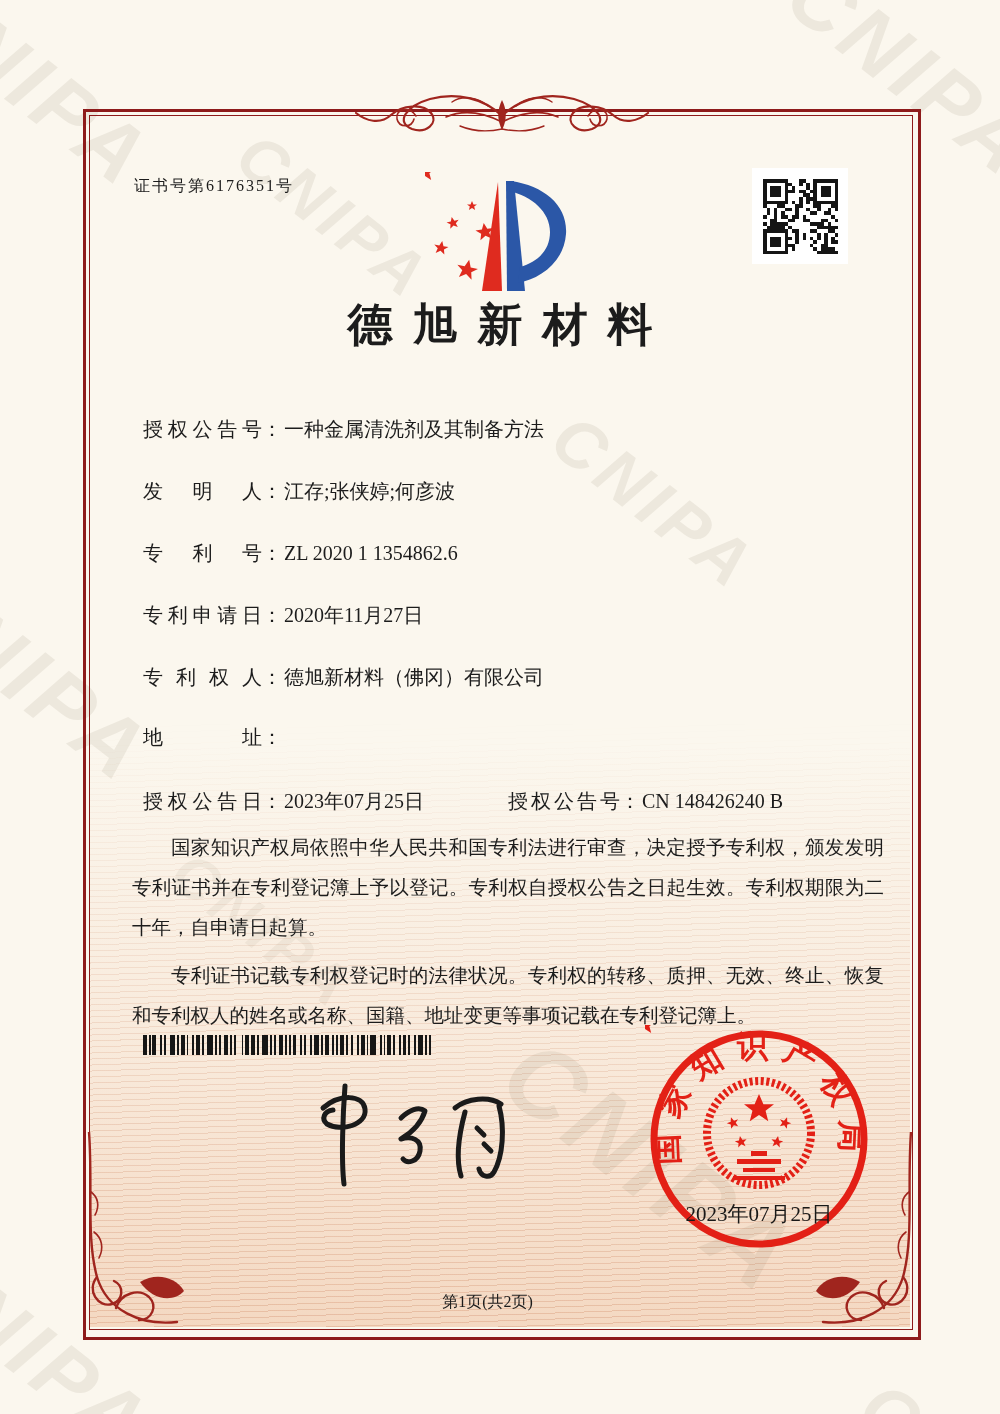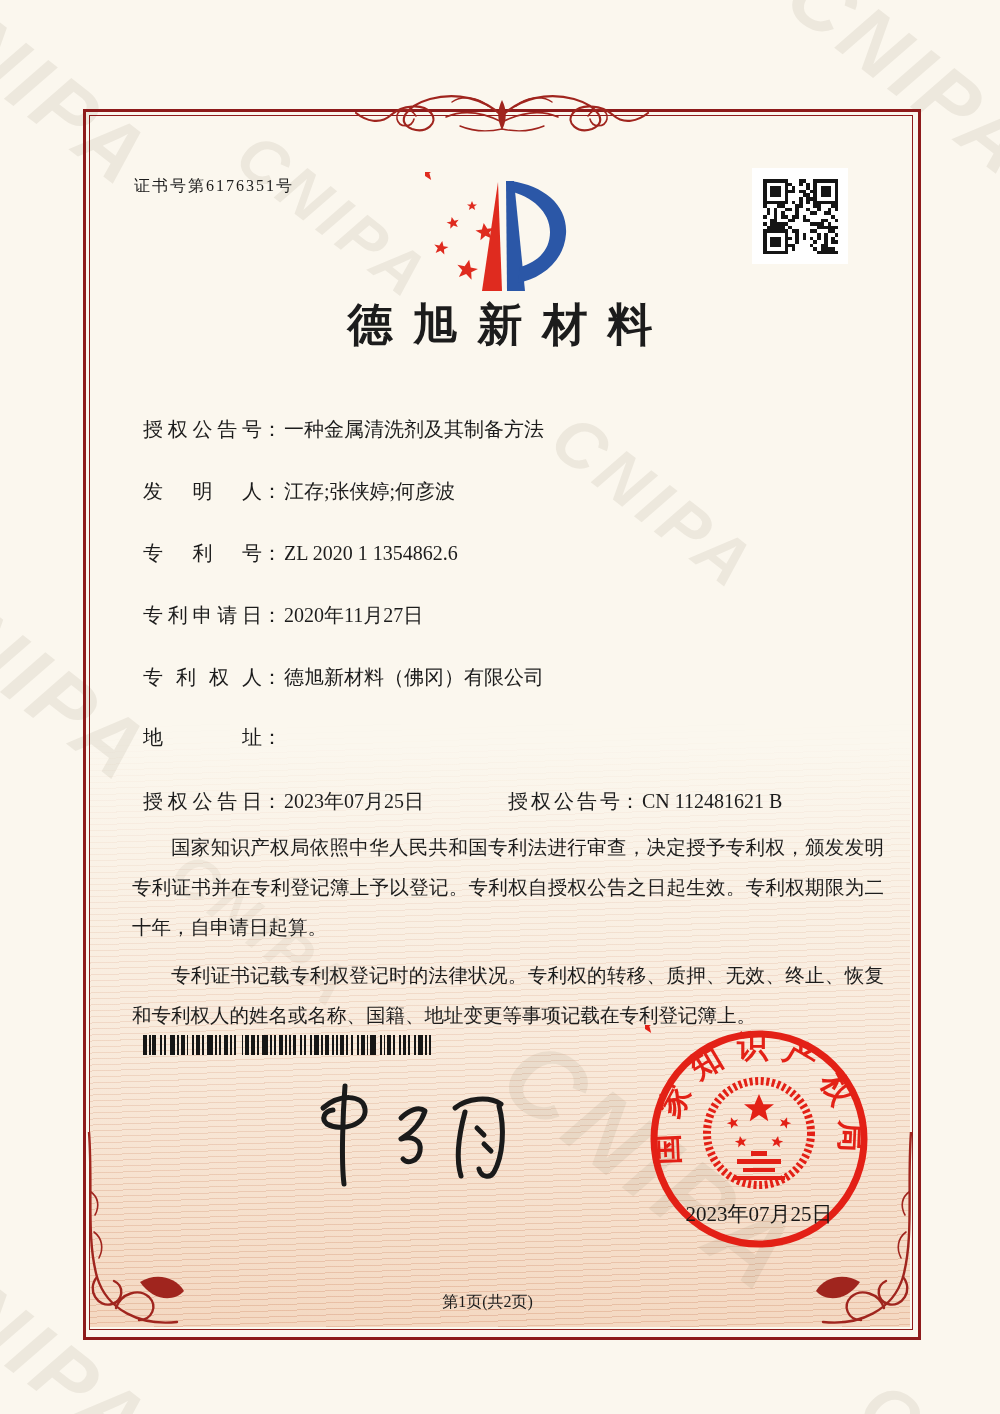--- a/index.html
+++ b/index.html
@@ -609,21 +609,21 @@
       <span class="colon">：</span>
   </div>
   <div class="row" style="top:786px;">
     <span class="lab">授权公告日</span>
       <span class="colon">：</span>
     <span class="val">2023年07月25日</span>
   </div>
   <div class="row grant2" style="top:786px;">
     <span class="lab">授权公告号</span>
       <span class="colon">：</span>
-    <span class="val">CN 112481621 B</span>
+    <span class="val">CN 148426240 B</span>
   </div>
 
   <div class="paras">
     <p>国家知识产权局依照中华人民共和国专利法进行审查，决定授予专利权，颁发发明专利证书并在专利登记簿上予以登记。专利权自授权公告之日起生效。专利权期限为二十年，自申请日起算。</p>
     <p>专利证书记载专利权登记时的法律状况。专利权的转移、质押、无效、终止、恢复和专利权人的姓名或名称、国籍、地址变更等事项记载在专利登记簿上。</p>
   </div>
 
   <div class="barcode" id="barcode">
       <i style="width: 3.8px; margin-right: 1.9px;"></i>
       <i style="width: 1.9px; margin-right: 1.9px;"></i>

